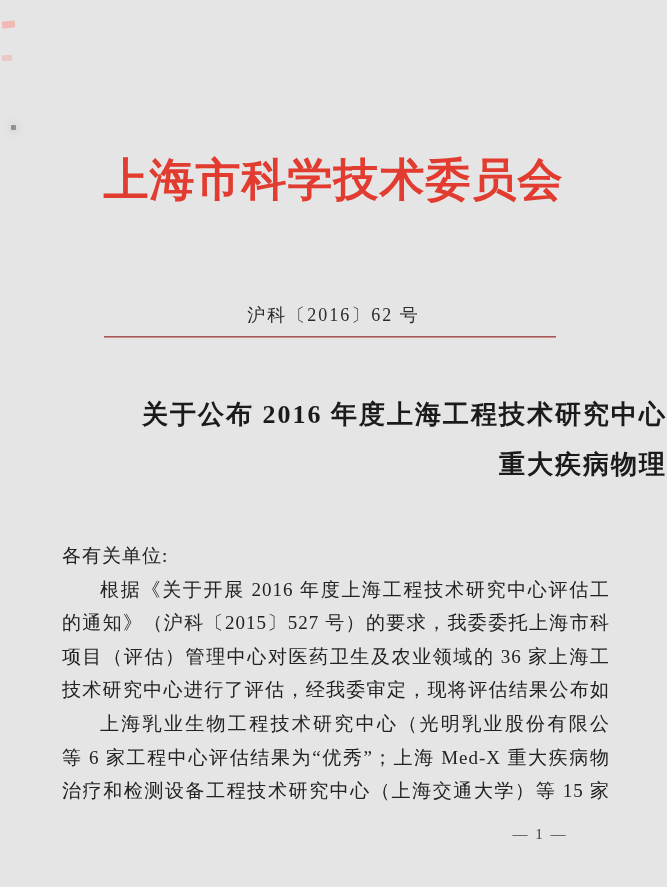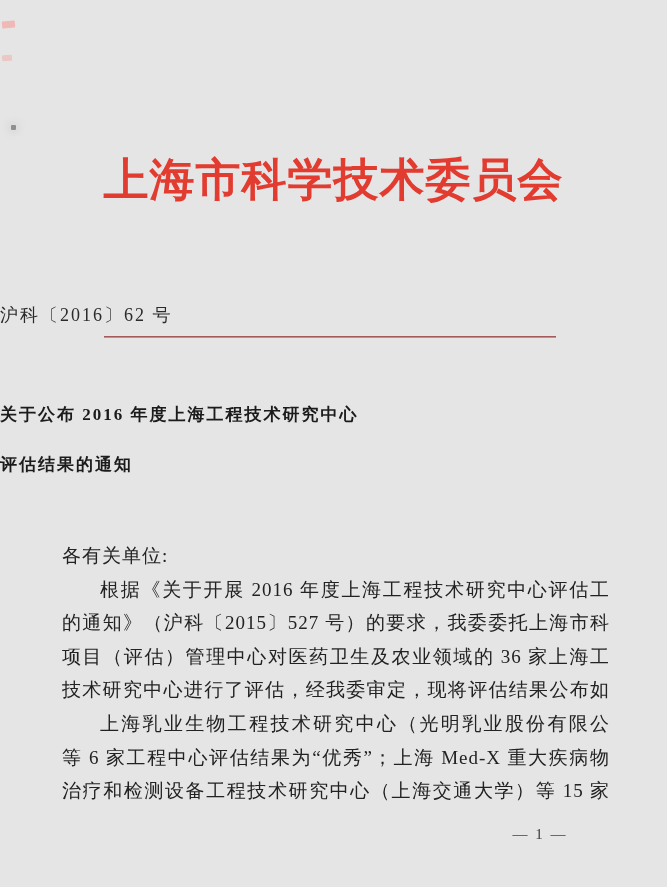--- a/index.html
+++ b/index.html
@@ -24,35 +24,36 @@
   .agency-title {
     position:absolute; top:150px; left:0; width:100%;
     text-align:center;
     font-size:45px; font-weight:bold;
     letter-spacing:1px;
     color:var(--header-red,#e23b30);
   }
 
   .doc-number {
     position:absolute; top:303px; left:0; width:100%;
+    text-align:center;
     font-size:18px; letter-spacing:2px;
     color:#2b2b2b;
   }
 
   .red-rule {
     position:absolute; top:336px; left:104px; width:452px; height:2px;
     background:linear-gradient(to bottom,
       var(--rule-red-dark,#8e4343),
       var(--rule-red-light,#e3a0a0));
   }
 
   .doc-title {
     position:absolute; top:390px; left:0; width:100%;
-    text-align:left;
-    font-size:17px; font-weight:bold; letter-spacing:2px;
+    text-align:right;
+    font-size:26px; font-weight:bold; letter-spacing:2px;
     line-height:50px;
     color:#1b1b1b;
   }
 
   .body-text {
     position:absolute; top:523px; left:62px; width:548px;
     font-size:19px; letter-spacing:1px;
     color:#222222;
     margin-top:16px;
   }
@@ -78,21 +79,21 @@
   <span class="scan-speck"></span>
 
   <div class="agency-title">上海市科学技术委员会</div>
 
   <div class="doc-number">沪科〔2016〕62 号</div>
 
   <div class="red-rule"></div>
 
   <div class="doc-title">
     <div>关于公布 2016 年度上海工程技术研究中心</div>
-    <div>评估结果的通知</div>
+    <div>重大疾病物理</div>
   </div>
 
   <div class="body-text">
     <div class="line">各有关单位:</div>
     <div class="line ind j">根据《关于开展 2016 年度上海工程技术研究中心评估工作</div>
     <div class="line j">的通知》（沪科〔2015〕527 号）的要求，我委委托上海市科技</div>
     <div class="line j">项目（评估）管理中心对医药卫生及农业领域的 36 家上海工程</div>
     <div class="line j">技术研究中心进行了评估，经我委审定，现将评估结果公布如下:</div>
     <div class="line ind j">上海乳业生物工程技术研究中心（光明乳业股份有限公司）</div>
     <div class="line j">等 6 家工程中心评估结果为“优秀”；上海 Med-X 重大疾病物理</div>

